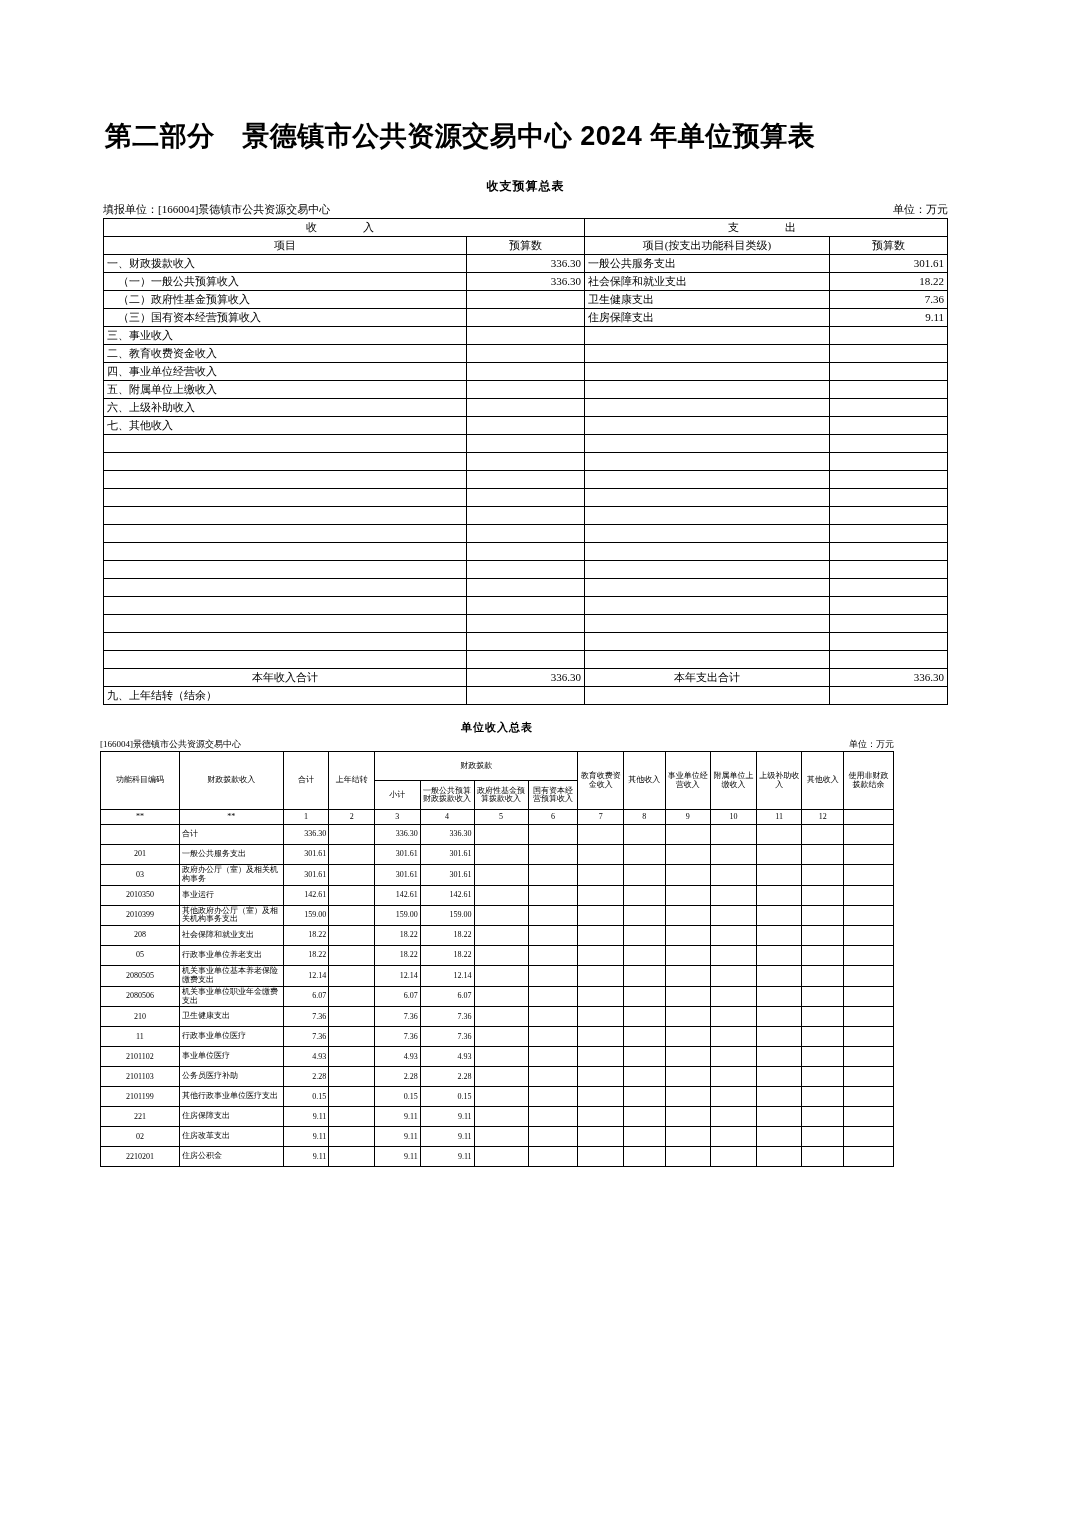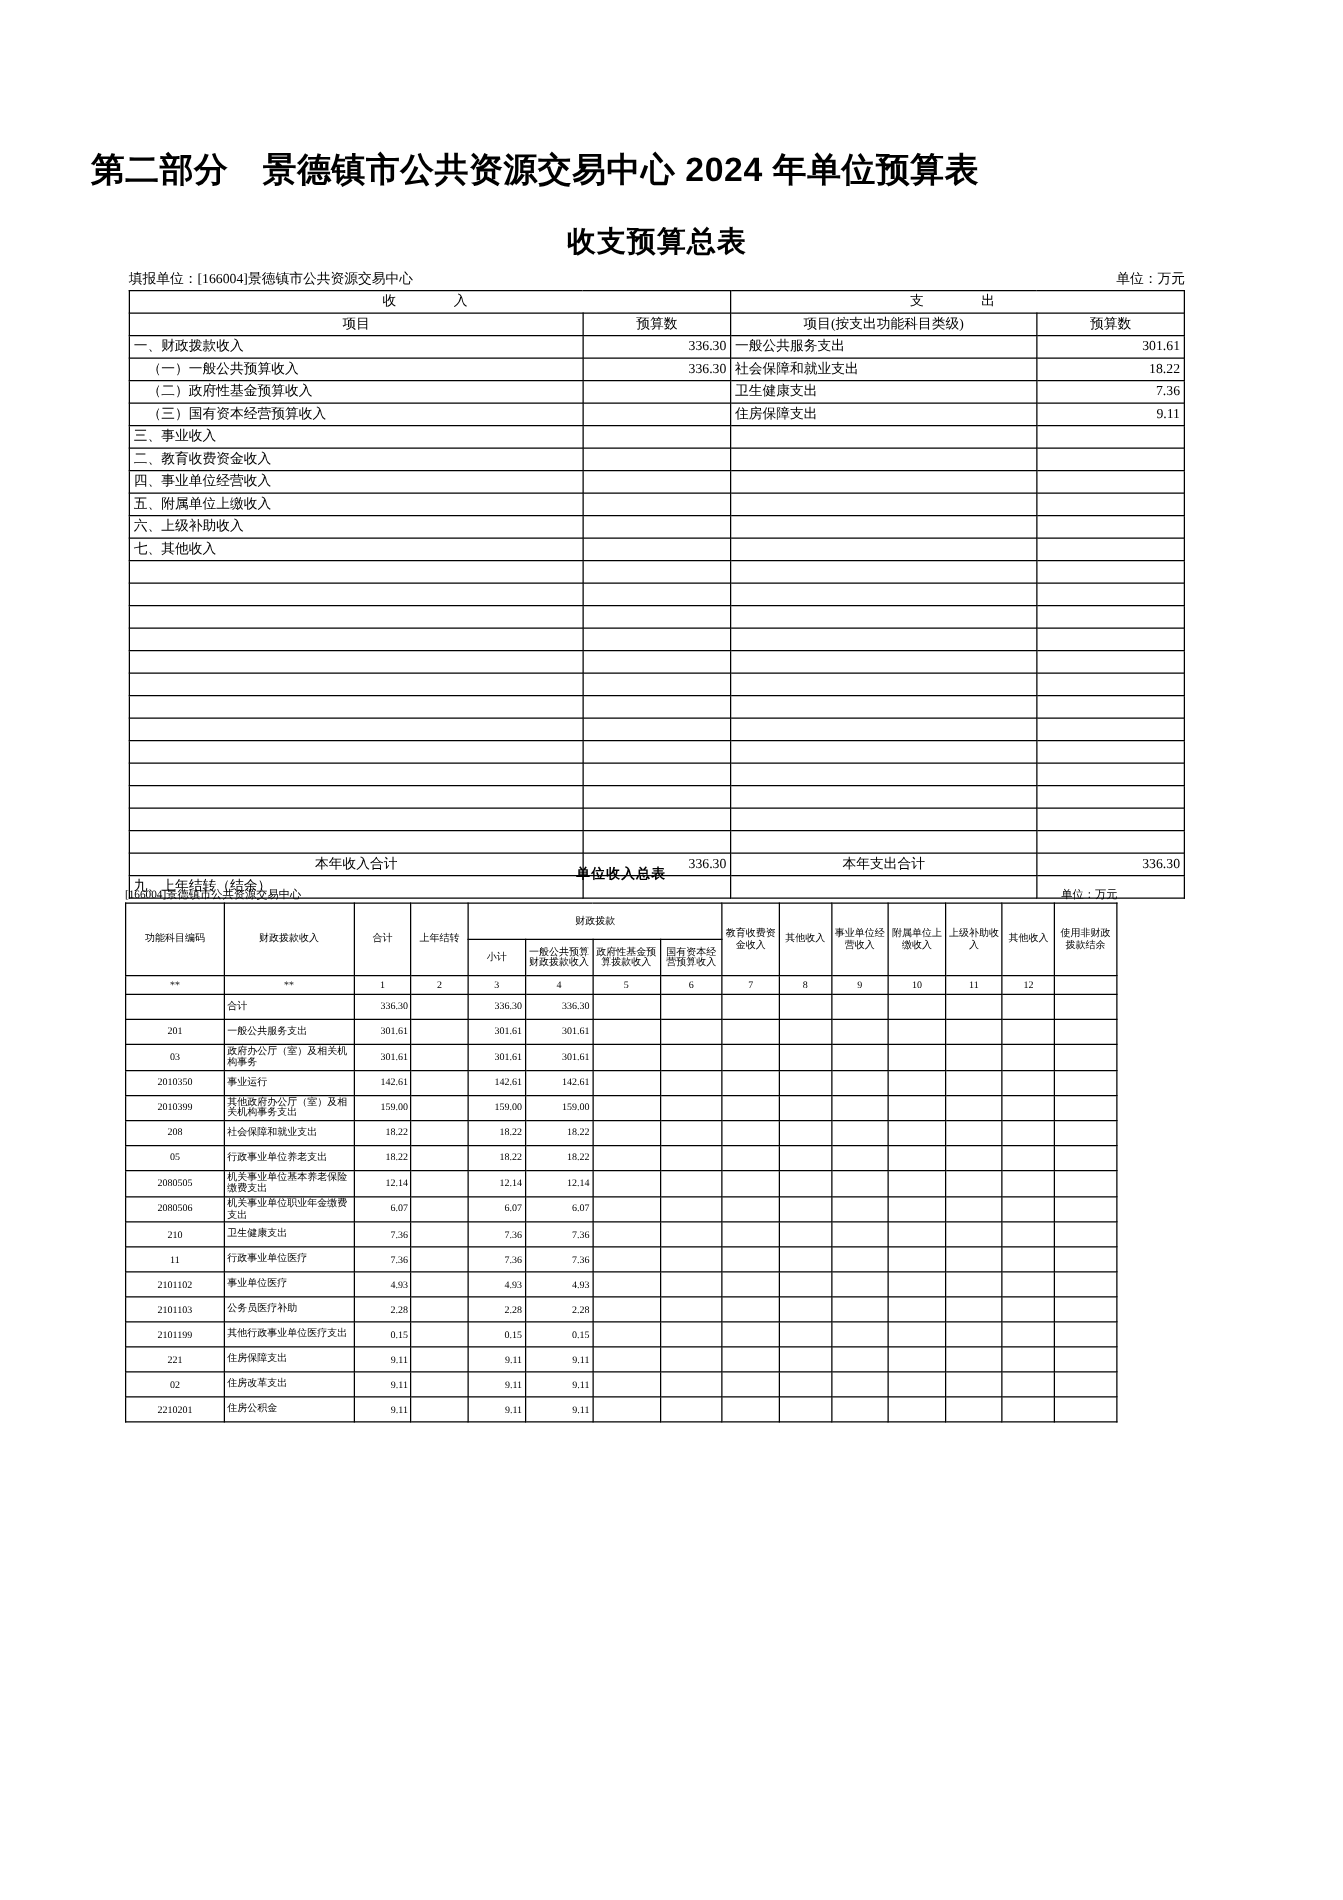--- a/index.html
+++ b/index.html
@@ -24,34 +24,35 @@
   .doc-title {
     position: absolute;
     top: 118px;
     left: 0;
     width: 856px;
     text-align: center;
     font-family: "Liberation Sans", sans-serif;
     font-weight: bold;
     font-size: 27px;
     letter-spacing: 0.5px;
+    padding-left: 32px;
   }
 
   
   .block1 {
     position: absolute;
     top: 178px;
     left: 103px;
     width: 845px;
   }
   .tbl-title {
     text-align: center;
     font-family: "Liberation Serif", serif;
     font-weight: bold;
-    font-size: 23px;
+    font-size: 12px;
     margin-bottom: 8px;
     letter-spacing: 1px;
   }
   .meta-row {
     display: flex;
     justify-content: space-between;
     font-size: 11px;
     line-height: 13px;
     margin-bottom: 2px;
   }
@@ -75,21 +76,21 @@
   .c-right { text-align: right; }
   .c-center { text-align: center; }
   .indent1 { padding-left: 14px !important; }
   .grouphdr { text-align: center; letter-spacing: 8px; }
   .empty-row td { height: 15px; }
   .sum-label { text-align: center; }
 
   
   .block2 {
     position: absolute;
-    top: 691px;
+    top: 720px;
     left: 100px;
     width: 794px;
   }
   .tbl2-title {
     text-align: center;
     font-weight: bold;
     font-size: 11px;
     letter-spacing: 1px;
     margin-bottom: 4px;
   }

